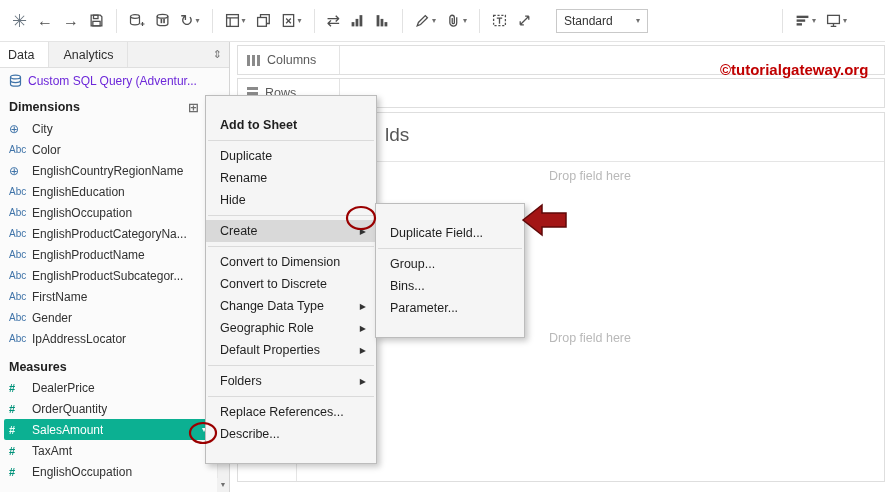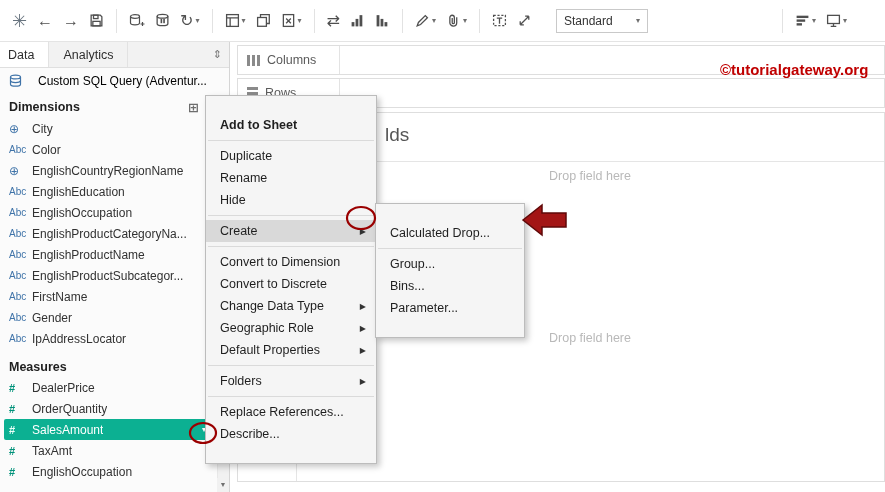--- a/index.html
+++ b/index.html
@@ -20,21 +20,21 @@
   .fit-box { display:flex; align-items:center; border:1px solid #c9c9c9; height:24px; padding:0 7px;
              font-size:12px; color:#333; background:#fff; min-width:92px; justify-content:space-between; margin-left:14px; }
   .t-right { margin-left:auto; display:flex; align-items:center; gap:10px; margin-right:26px; }
 
   
   .sidebar { position:absolute; left:0; top:42px; width:230px; bottom:0; background:#fbfbfb; border-right:1px solid #d5d5d5; }
   .side-tabs { height:26px; display:flex; align-items:stretch; border-bottom:1px solid #dfdfdf; background:#f2f2f2; }
   .tab { display:flex; align-items:center; padding:0 14px; font-size:12.5px; color:#2e2e2e; border-right:1px solid #e2e2e2; }
   .tab.active { background:#fff;padding-left:8px; }
   .tab-tools { margin-left:auto; display:flex; align-items:center; padding-right:7px; color:#777; font-size:11px; }
-  .ds-row { height:26px; display:flex; align-items:center; gap:16px; padding:0 9px; font-size:12px; color:#000000; white-space:nowrap; overflow:hidden; }
+  .ds-row { height:26px; display:flex; align-items:center; gap:6px; padding:0 9px; font-size:12px; color:#6d28d9; white-space:nowrap; overflow:hidden; }
   .sec-header { display:flex; align-items:center; padding:5px 9px 3px 9px; font-size:12.5px; font-weight:bold; color:#1f1f1f; }
   .sec-header.measures { margin-top:6px; }
   .sec-tools { margin-left:auto; display:flex; align-items:center; gap:8px; color:#6d6d6d; font-size:13px; }
   .frow { height:21px; display:flex; align-items:center; padding:0 20px 0 9px; font-size:12px; color:#323232; }
   .flabel { white-space:nowrap; overflow:hidden; }
   .ficon { width:23px; flex:0 0 23px; font-size:10px; }
   .ficon.globe { color:#3f73a8; font-size:12px; }
   .ficon.abc  { color:#3f73a8; }
   .ficon.num  { color:#00927a; font-weight:bold; font-size:11px; }
   .frow.selected { background:#0cb092; color:#fff; border-radius:2px; margin:0 16px 0 4px; padding:0 7px 0 5px; }
@@ -361,21 +361,21 @@
   <div class="mi">
     <span>Folders</span>
     <span class="arr">▶</span>
   </div>
   <div class="msep"></div>
   <div class="mi">Replace References...</div>
   <div class="mi">Describe...</div>
 </div>
 
 <div class="menu sub">
-  <div class="mi">Calculated Drop...</div>
+  <div class="mi">Duplicate Field...</div>
   <div class="msep"></div>
   <div class="mi">Group...</div>
   <div class="mi">Bins...</div>
   <div class="mi">Parameter...</div>
 </div>
 
 <svg class="annot" viewBox="0 0 885 492">
   <ellipse cx="361" cy="218" rx="14" ry="11" fill="none" stroke="#9a0000" stroke-width="2.2"></ellipse>
   <ellipse cx="203" cy="433" rx="13" ry="10" fill="none" stroke="#9a0000" stroke-width="2.2"></ellipse>
   <polygon points="523,220 542,205 542,213 566,213 566,227 542,227 542,235" fill="#a31515" stroke="#5f0808" stroke-width="1.5"></polygon>

